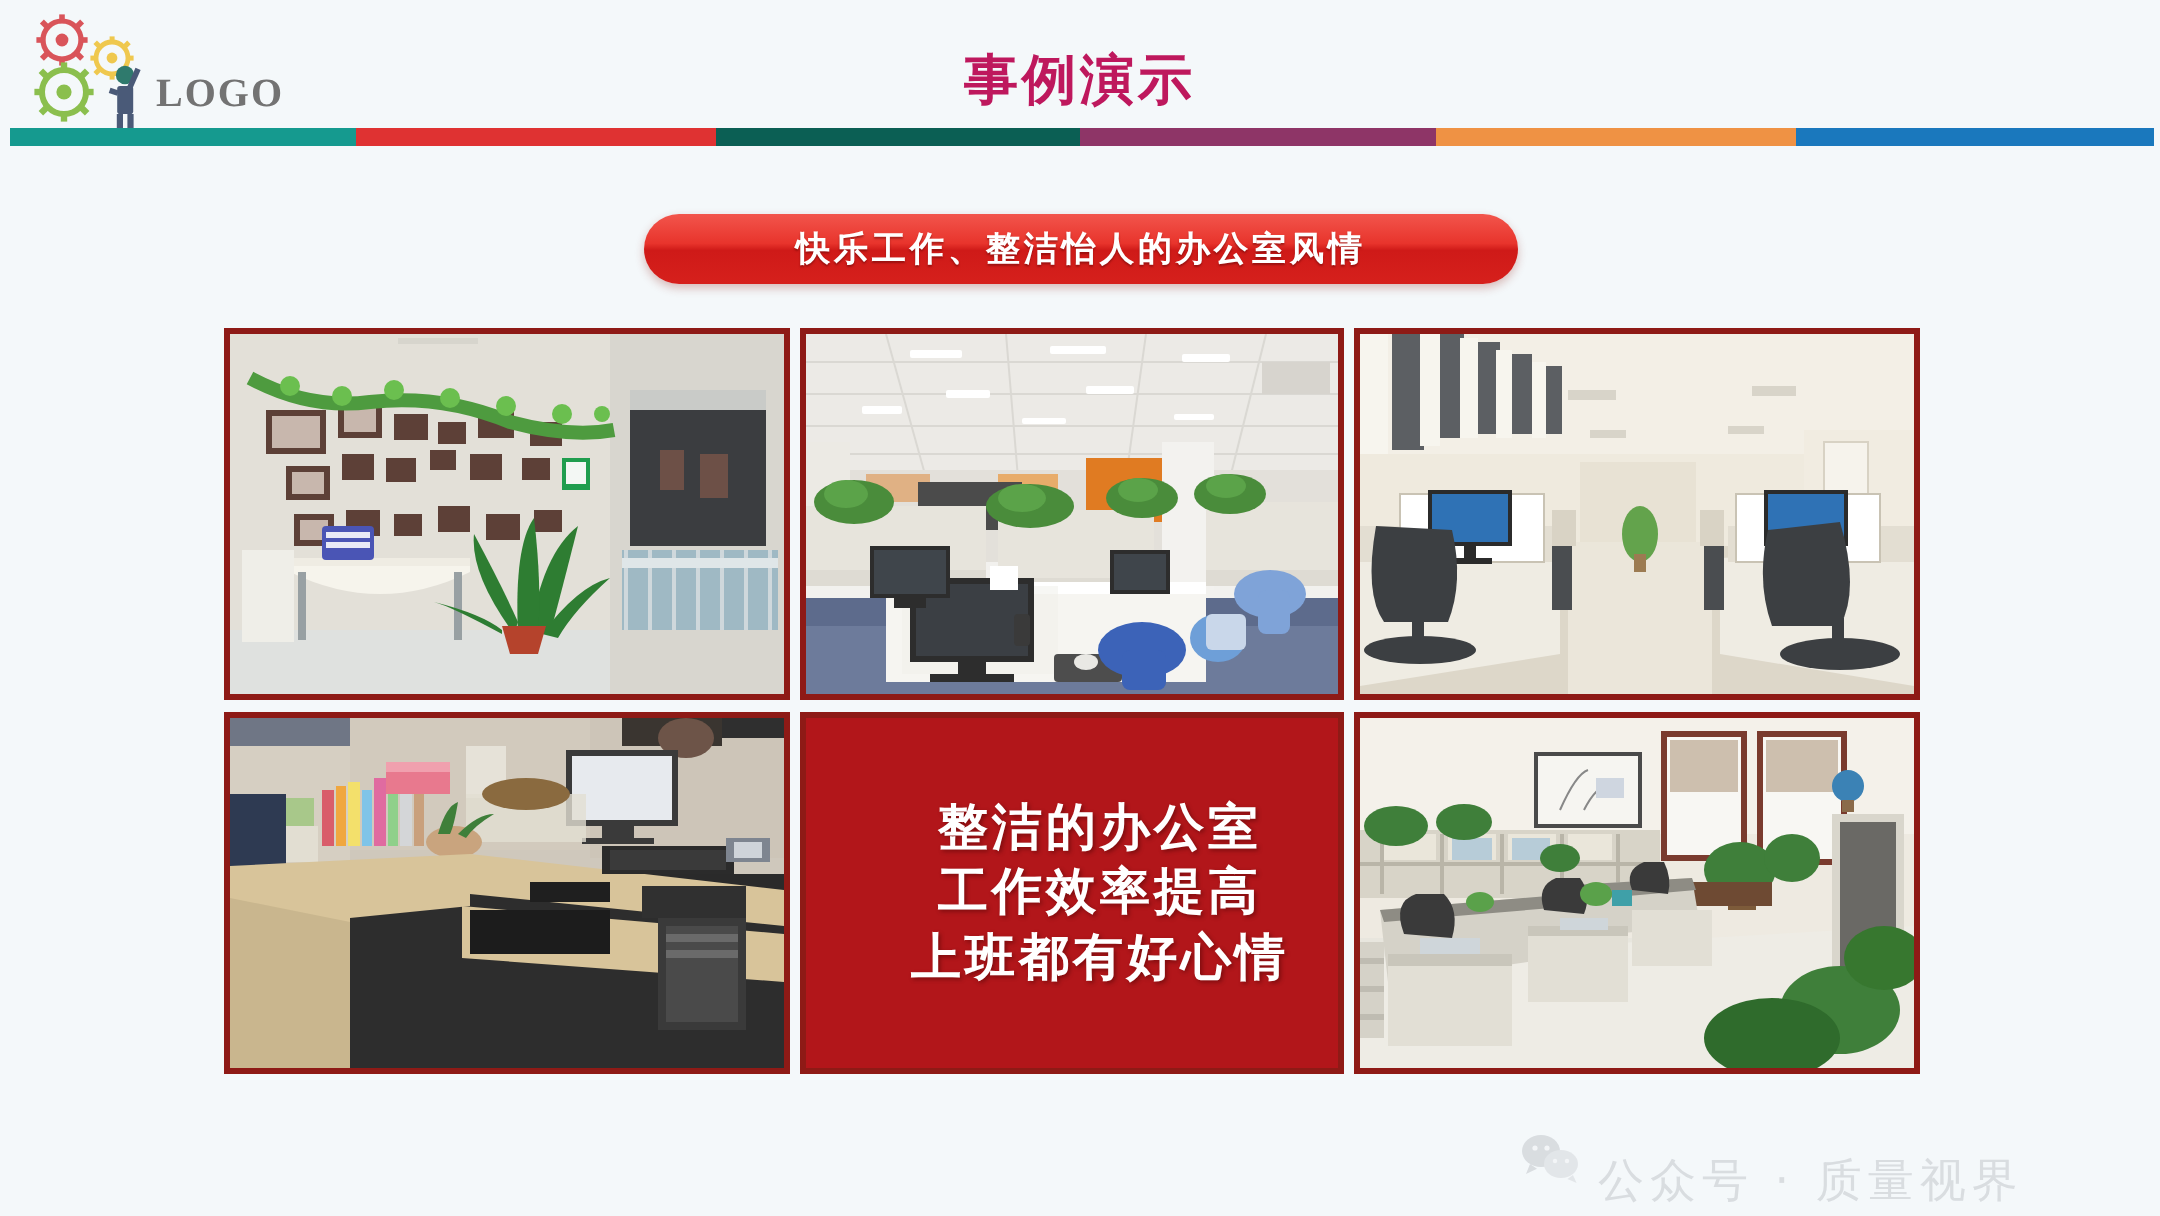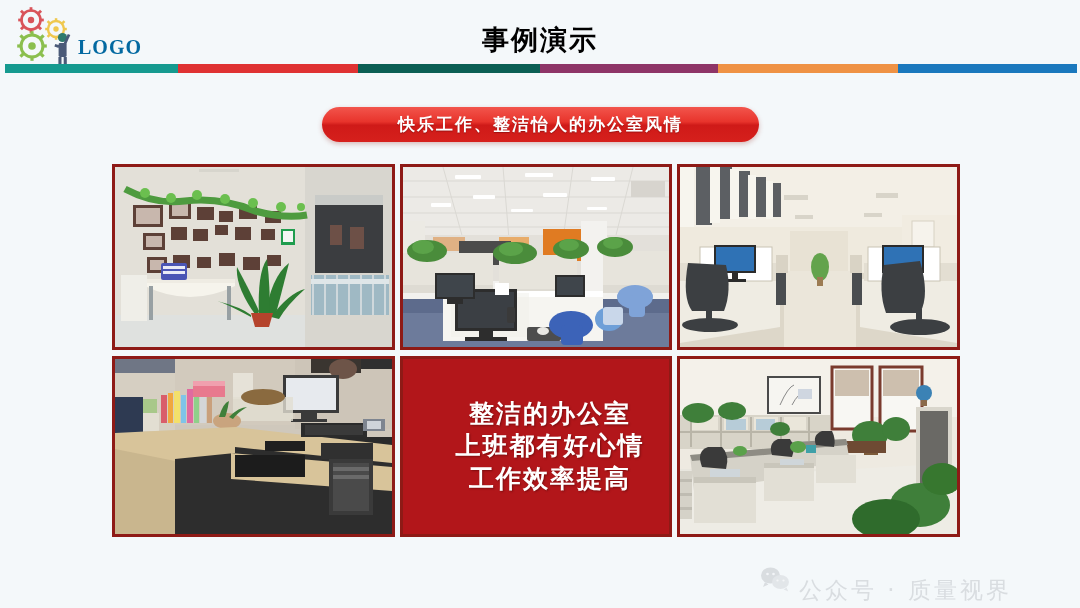--- a/index.html
+++ b/index.html
@@ -11,26 +11,26 @@
   }
   .slide{position:absolute;inset:0;background:#f4f8fa;}
 
   
   .header{position:absolute;left:0;top:0;width:1080px;height:72px;}
   .logo-wrap{position:absolute;left:6px;top:4px;width:160px;height:64px;}
   .logo-svg{position:absolute;left:0;top:0;}
   .logo-text{
     position:absolute;left:72px;top:32px;
     font-family:"Liberation Serif","DejaVu Serif",serif;
-    font-weight:bold;font-size:20px;letter-spacing:1px;color:#0369a1;
+    font-weight:bold;font-size:20px;letter-spacing:1px;color:#737373;
   }
   .page-title{
     position:absolute;left:0;top:22px;width:1080px;text-align:center;
     font-family:"DejaVu Sans","Liberation Sans",sans-serif;
-    font-weight:bold;font-size:27px;color:#000000;letter-spacing:2px;
+    font-weight:bold;font-size:27px;color:#be185d;letter-spacing:2px;
   }
   .divider{position:absolute;left:5px;top:64px;width:1072px;height:9px;display:flex;}
   .divider span{display:block;height:100%;}
 
   
   .banner{
     position:absolute;left:322px;top:107px;width:437px;height:35px;
     border-radius:18px;
     background:linear-gradient(180deg,#f2554c 0%,#e8342c 42%,#cf1a18 52%,#d6201c 100%);
     box-shadow:0 2px 5px rgba(150,40,30,.30);
@@ -470,22 +470,22 @@
           <rect x="218" y="108" width="36" height="4" fill="#6a6a6a"></rect>
           <rect x="218" y="116" width="36" height="4" fill="#6a6a6a"></rect>
           <rect x="150" y="82" width="40" height="10" fill="#1f1f1f"></rect>
           <rect x="120" y="96" width="70" height="22" fill="#1c1c1c"></rect>
         </svg>
       </div>
     </div>
 
     <div class="cell red-panel">
       <div class="line">整洁的办公室</div>
+      <div class="line">工作效率提高</div>
       <div class="line">上班都有好心情</div>
-      <div class="line">工作效率提高</div>
     </div>
 
     <div class="cell">
       <div class="photo">
         <svg viewBox="0 0 277 175" preserveAspectRatio="none">
           <rect width="277" height="175" fill="#efece4"></rect>
           <rect x="0" y="0" width="277" height="62" fill="#f4f1ea"></rect>
           <rect x="0" y="58" width="277" height="58" fill="#eeeae1"></rect>
           <rect x="0" y="110" width="277" height="65" fill="#e8e6de"></rect>
           <path d="M0 120 L277 104 L277 175 L0 175 z" fill="#eeece5"></path>

